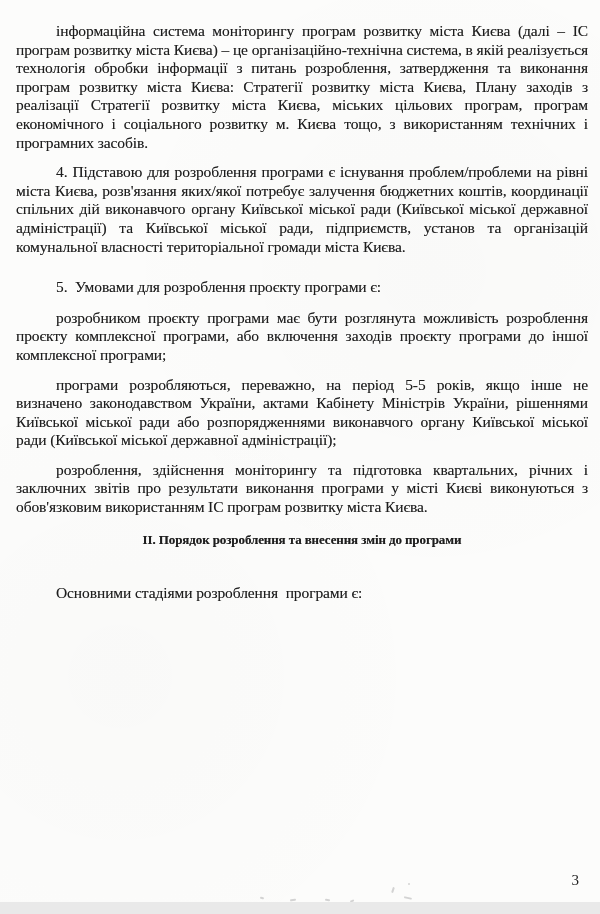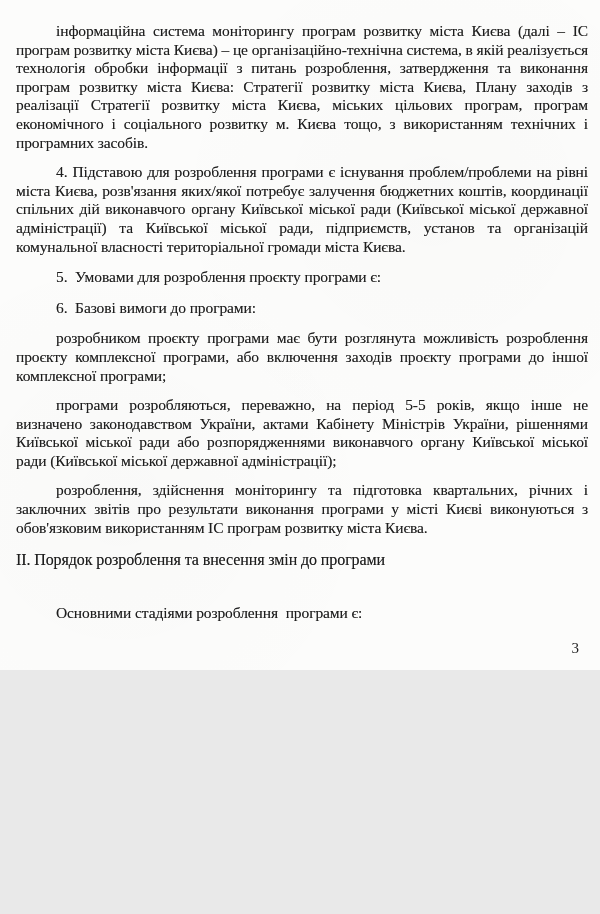--- a/index.html
+++ b/index.html
@@ -3,48 +3,48 @@
 <meta charset="utf-8">
 <style>
   html, body { margin: 0; padding: 0; }
   body {
     width: 600px; height: 914px;
     background: #e9e9e9;
     font-family: "Liberation Serif", "DejaVu Serif", serif;
   }
   .sheet {
     position: relative;
-    width: 600px; height: 670px;
+    width: 600px; height: 902px;
     background: var(--paper, #fcfcfb);
     color: var(--ink, #1e1e1e);
     overflow: hidden;
     
     background-image:
       radial-gradient(circle at 72% 30%, rgba(0,0,0,0.012), transparent 45%),
       radial-gradient(circle at 20% 75%, rgba(0,0,0,0.01), transparent 40%);
   }
   .text-block {
     padding: 22px 12px 0 16px;
     text-shadow: 0 0 0.5px rgba(25,25,25,0.45); 
   }
   p.para {
     font-size: 15.5px;
     line-height: 18.6px;
     letter-spacing: -0.1px;
     text-align: justify;
     text-indent: 40px;
     margin: 0 0 11px 0;
   }
-  p.num-item { margin-top: 12px; margin-bottom: 12px; }
+  p.num-item { margin-top: 22px; margin-bottom: 12px; }
   h2.heading {
-    font-size: 16px;
+    font-size: 13px;
     line-height: 19px;
     letter-spacing: -0.1px;
-    font-weight: normal;
-    text-align: left;
+    font-weight: bold;
+    text-align: center;
     text-indent: 0;
     margin: 13px 0 22px 0;
     text-shadow: 0 0 0.5px rgba(25,25,25,0.55);
   }
   p.stage { margin-bottom: 14px; margin-top: 35px; }
   .pagenum {
     position: absolute;
     right: 21px; bottom: 13px;
     font-size: 15px;
     color: var(--ink, #1e1e1e);
@@ -67,21 +67,20 @@
 </style>
 </head>
 <body>
 
 <div class="sheet" style="--paper: #fcfcfb; --ink: #1e1e1e;">
 
   <div class="text-block">
     <p class="para">інформаційна система моніторингу програм розвитку міста Києва (далі – ІС програм розвитку міста Києва) – це організаційно-технічна система, в якій реалізується технологія обробки інформації з питань розроблення, затвердження та виконання програм розвитку міста Києва: Стратегії розвитку міста Києва, Плану заходів з реалізації Стратегії розвитку міста Києва, міських цільових програм, програм економічного і соціального розвитку м. Києва тощо, з використанням технічних і програмних засобів.</p>
     <p class="para">4. Підставою для розроблення програми є існування проблем/проблеми на рівні міста Києва, розв'язання яких/якої потребує залучення бюджетних коштів, координації спільних дій виконавчого органу Київської міської ради (Київської міської державної адміністрації) та Київської міської ради, підприємств, установ та організацій комунальної власності територіальної громади міста Києва.</p>
     <p class="para num-item">5. Умовами для розроблення проєкту програми є:</p>
-    <p class="para num-item">6. Базові вимоги до програми:</p>
     <p class="para">розробником проєкту програми має бути розглянута можливість розроблення проєкту комплексної програми, або включення заходів проєкту програми до іншої комплексної програми;</p>
     <p class="para">програми розробляються, переважно, на період 5-5 років, якщо інше не визначено законодавством України, актами Кабінету Міністрів України, рішеннями Київської міської ради або розпорядженнями виконавчого органу Київської міської ради (Київської міської державної адміністрації);</p>
     <p class="para">розроблення, здійснення моніторингу та підготовка квартальних, річних і заключних звітів про результати виконання програми у місті Києві виконуються з обов'язковим використанням ІС програм розвитку міста Києва.</p>
 
     <h2 class="heading">ІІ. Порядок розроблення та внесення змін до програми</h2>
 
     <p class="para stage">Основними стадіями розроблення програми є:</p>
   </div>
 
   <span class="pagenum">3</span>

